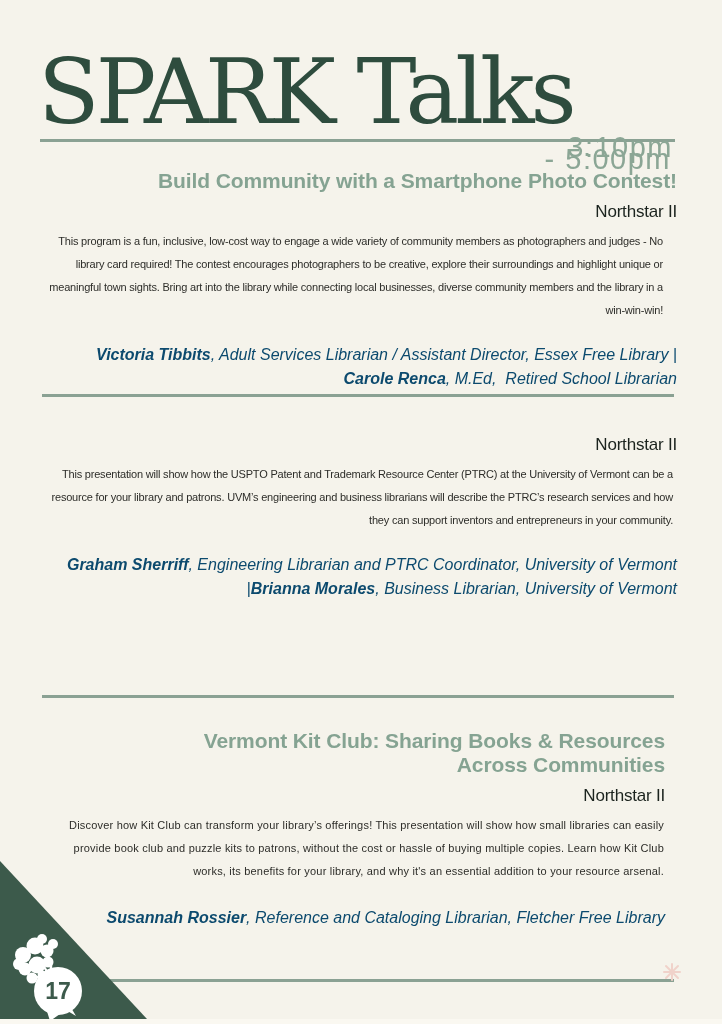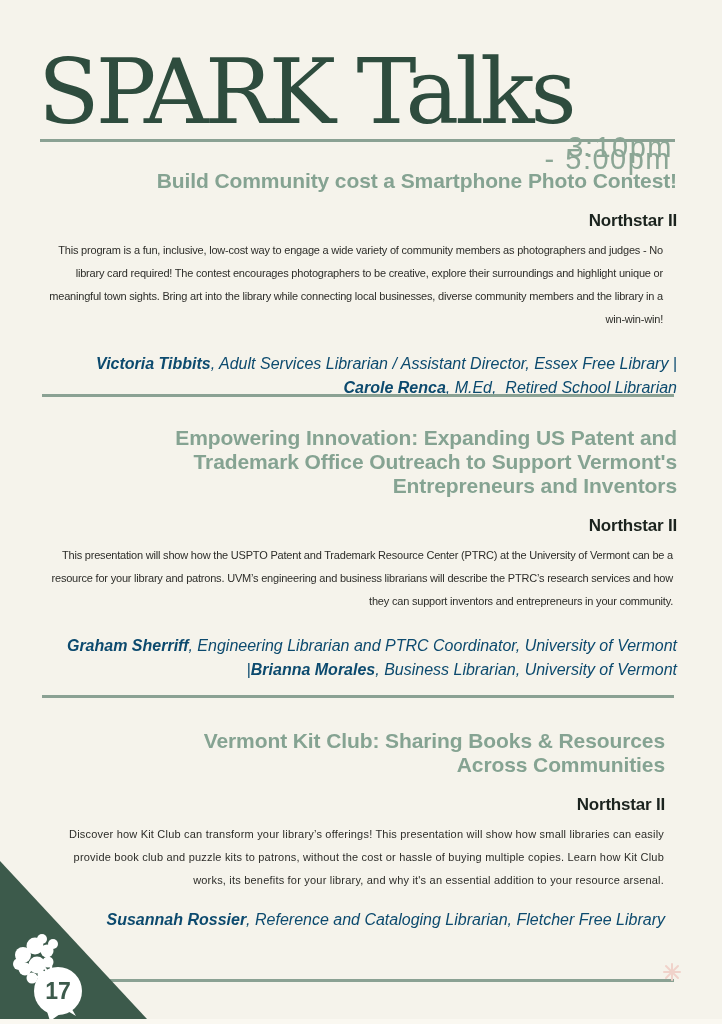--- a/index.html
+++ b/index.html
@@ -32,33 +32,33 @@
   }
   .time-1{top:103px;right:49px;margin-top:28px;}
   .time-2{top:143px;right:51px;}
   
   .session{position:absolute;left:45px;width:632px;}
   .s-title{
     color:#85a392;font-weight:bold;
     font-size:21px;line-height:24px;letter-spacing:-0.1px;
   }
   .room{
-    margin-top:18px;padding-left:4px;
-    font-weight:bold;font-size:17px;color:#1b231e;letter-spacing:-0.2px;
+    margin-top:9px;padding-left:4px;
+    font-weight:normal;font-size:17px;color:#1b231e;letter-spacing:-0.2px;
   }
   .desc{
     margin-top:8px;
     font-size:11px;line-height:23px;color:#2d2d29;letter-spacing:-0.2px;
   }
   .desc-alt{letter-spacing:0.2px;padding-left:3px;}
   .speakers{
     margin-top:21px;padding-left:2px;
     font-style:italic;font-size:16px;line-height:24px;color:#0c4a6e;
   }
-  .speakers-indent{padding-left:22px;margin-top:16px;}
+  .speakers-indent{padding-left:22px;margin-top:23px;}
   .sp-name{font-weight:bold;}
   .divider{
     position:absolute;left:42px;width:632px;height:3px;background:#8aa193;
   }
   .session-1{top:169px;}
   .divider-1{top:394px;}
   .session-2{top:426px;}
   .divider-2{top:695px;}
   .session-3{top:729px;left:37px;width:628px;}
   .bottom-rule{top:979px;z-index:1;}
@@ -81,38 +81,33 @@
 
 <div class="page">
 
   <div class="main-title">SPARK Talks</div>
   <div class="header-rule"></div>
   <div class="time time-1">3:10pm</div>
   <div class="time time-2">- 5:00pm</div>
 
   <div class="session session-1">
     <div class="s-title">
-      <div>Build Community cost a Smartphone Photo Contest!</div>
+      <div>Build Community with a Smartphone Photo Contest!</div>
     </div>
     <div class="room">Northstar II</div>
     <div class="desc" style="width:618px;">This program is a fun, inclusive, low-cost way to engage a wide variety of community members as photographers and judges - No library card required! The contest encourages photographers to be creative, explore their surroundings and highlight unique or meaningful town sights. Bring art into the library while connecting local businesses, diverse community members and the library in a win-win-win!</div>
     <div class="speakers">
       <div><span></span><span class="sp-name">Victoria Tibbits</span><span>, Adult Services Librarian / Assistant Director, Essex Free Library |</span></div>
       <div><span></span><span class="sp-name">Carole Renca</span><span>, M.Ed,&nbsp; Retired School Librarian</span></div>
     </div>
   </div>
 
   <div class="divider divider-1"></div>
 
   <div class="session session-2">
-    <div class="s-title">
-      <div>Empowering Innovation: Expanding US Patent and</div>
-      <div>Trademark Office Outreach to Support Vermont's</div>
-      <div>Entrepreneurs and Inventors</div>
-    </div>
     <div class="room">Northstar II</div>
     <div class="desc" style="width:628px;">This presentation will show how the USPTO Patent and Trademark Resource Center (PTRC) at the University of Vermont can be a resource for your library and patrons. UVM’s engineering and business librarians will describe the PTRC’s research services and how they can support inventors and entrepreneurs in your community.</div>
     <div class="speakers">
       <div><span></span><span class="sp-name">Graham Sherriff</span><span>, Engineering Librarian and PTRC Coordinator, University of Vermont</span></div>
       <div><span>|</span><span class="sp-name">Brianna Morales</span><span>, Business Librarian, University of Vermont</span></div>
     </div>
   </div>
 
   <div class="divider divider-2"></div>
 

